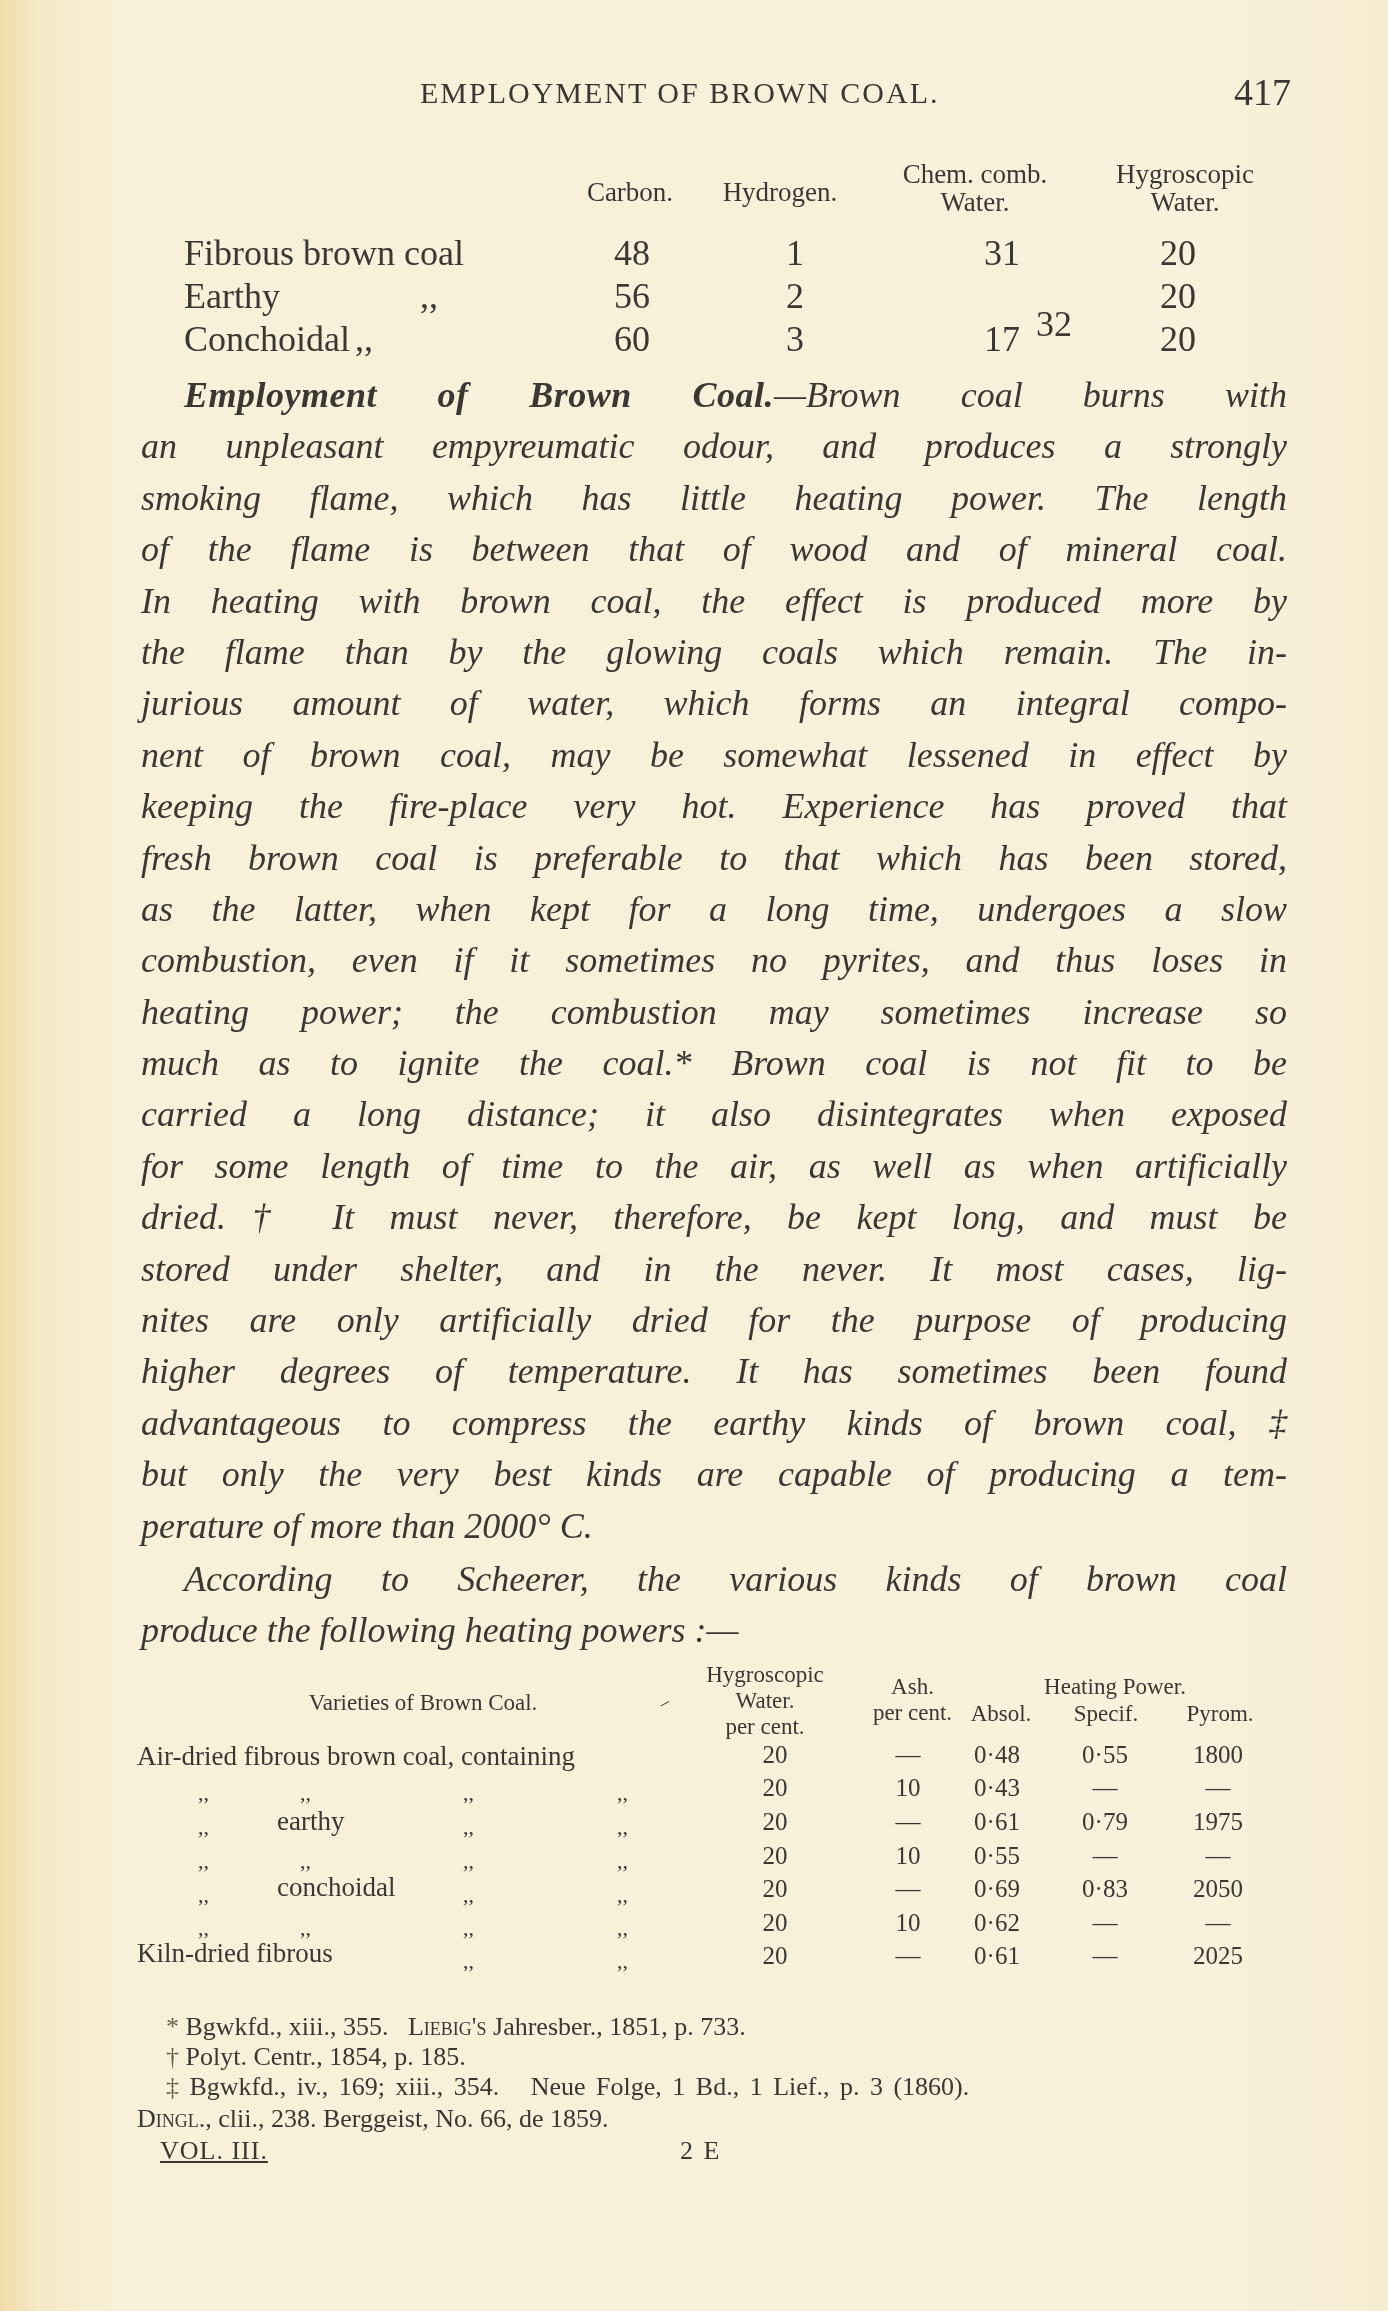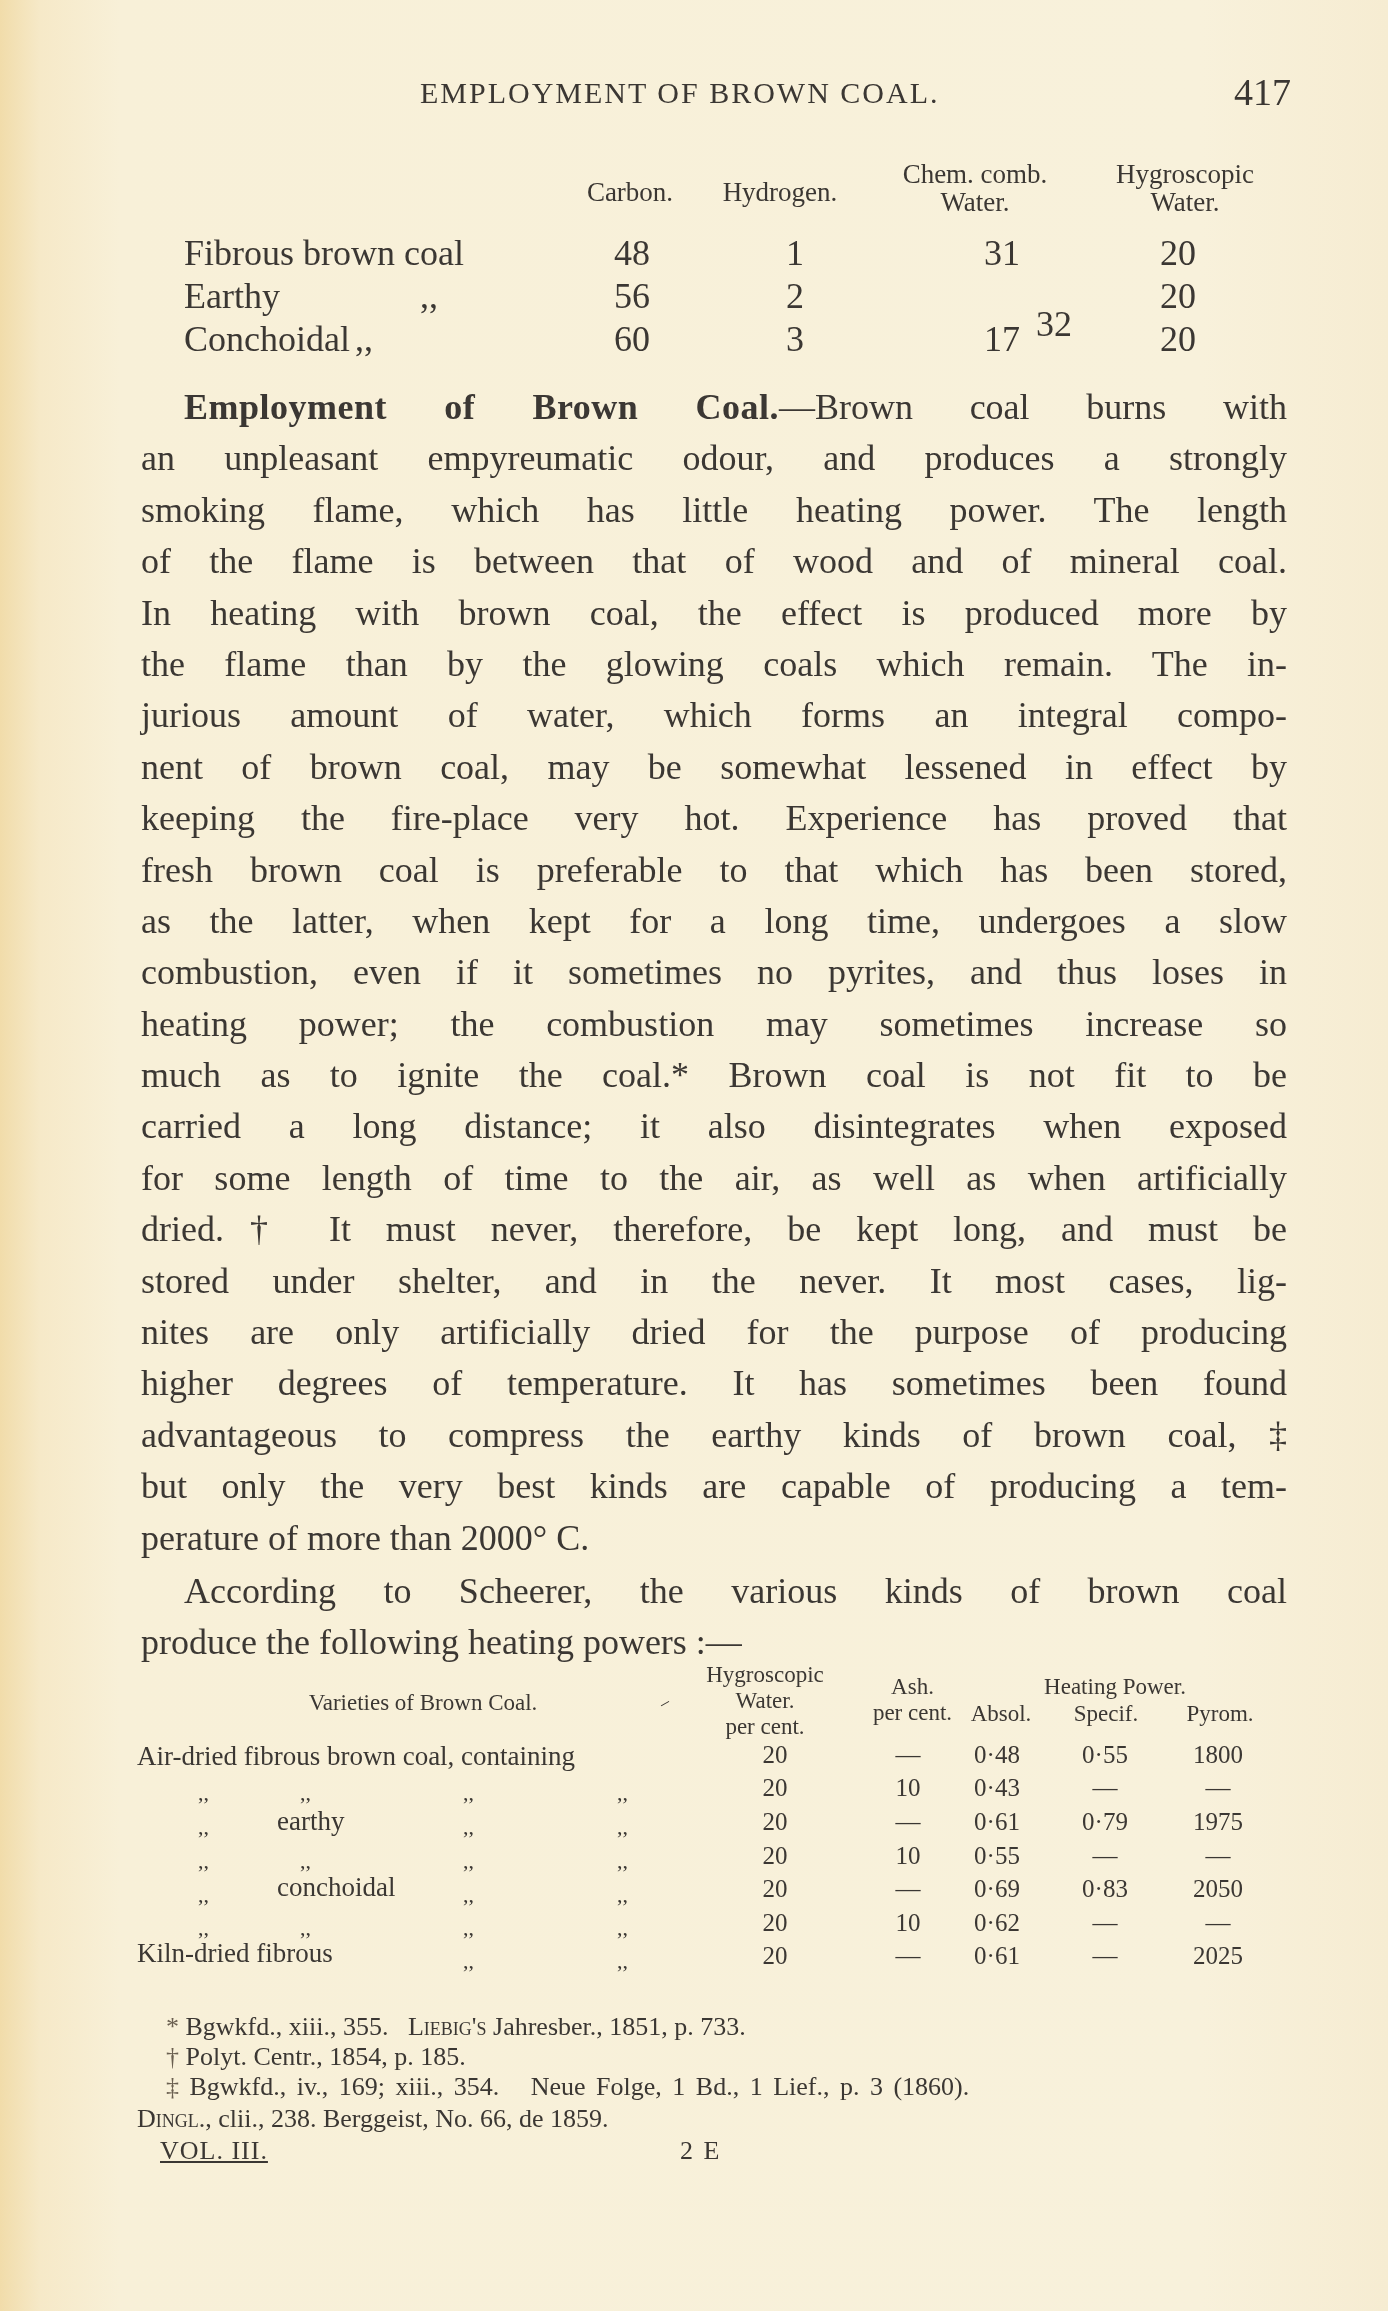--- a/index.html
+++ b/index.html
@@ -63,21 +63,21 @@
   <div class="abs t1-val" style="left:1138px; top:275px;">20</div>
 
   <div class="abs t1-label" style="top:318px;">Conchoidal</div>
   <div class="abs t1-label" style="left:355px; top:318px;">,,</div>
   <div class="abs t1-val" style="left:592px; top:318px;">60</div>
   <div class="abs t1-val" style="left:755px; top:318px;">3</div>
   <div class="abs t1-val" style="left:962px; top:318px;">17</div>
   <div class="abs t1-val" style="left:1138px; top:318px;">20</div>
 </div>
 
-<div class="abs para" style="top:382px;">
+<div class="abs para" style="top:370px;font-style:italic;">
   <span class="line indent"><span class="sc-bold">Employment of Brown Coal.</span><span>—Brown coal burns with</span></span>
   <span class="line">an unpleasant empyreumatic odour, and produces a strongly</span>
   <span class="line">smoking flame, which has little heating power.  The length</span>
   <span class="line">of the flame is between that of wood and of mineral coal.</span>
   <span class="line">In heating with brown coal, the effect is produced more by</span>
   <span class="line">the flame than by the glowing coals which remain.  The in-</span>
   <span class="line">jurious amount of water, which forms an integral compo-</span>
   <span class="line">nent of brown coal, may be somewhat lessened in effect by</span>
   <span class="line">keeping the fire-place very hot.  Experience has proved that</span>
   <span class="line">fresh brown coal is preferable to that which has been stored,</span>

